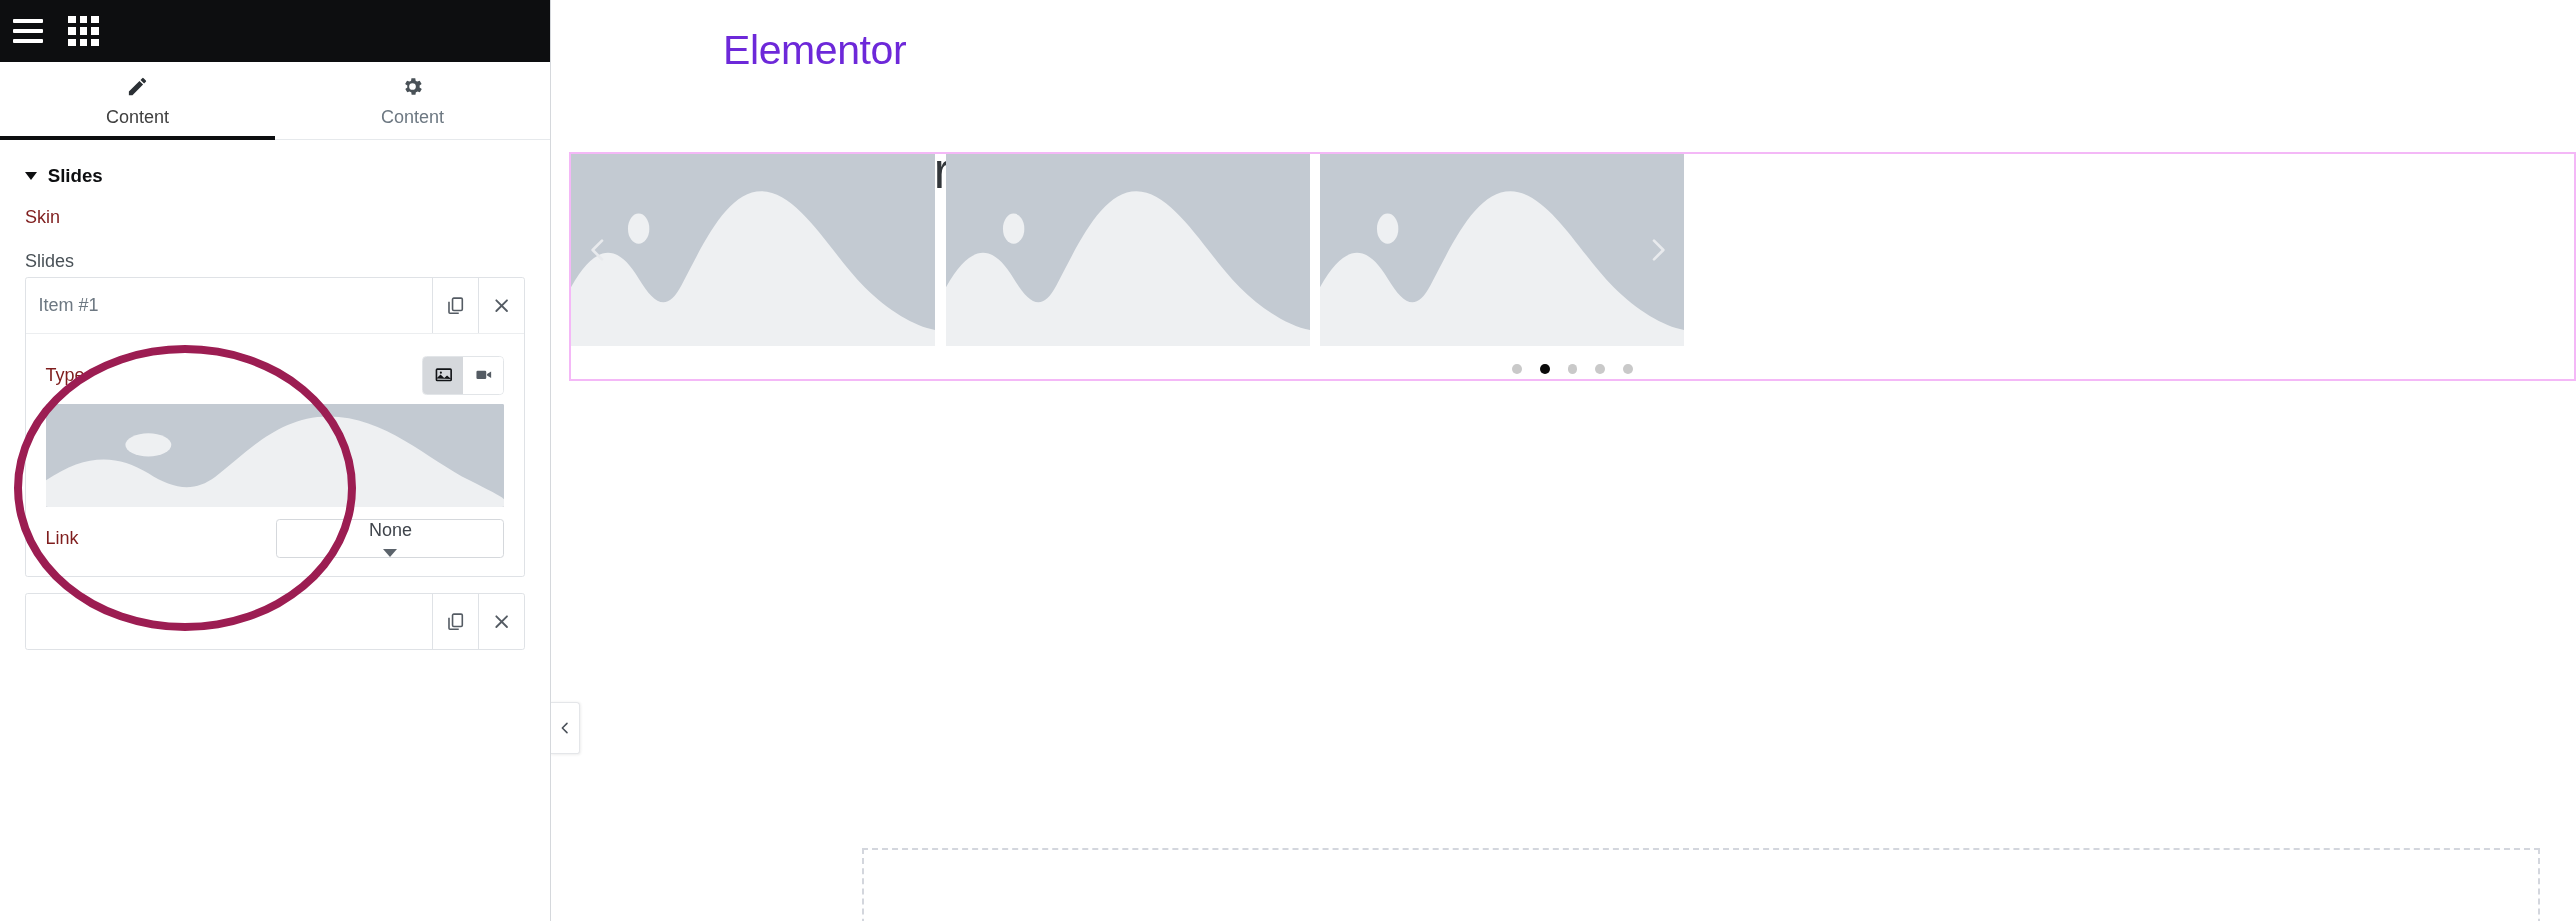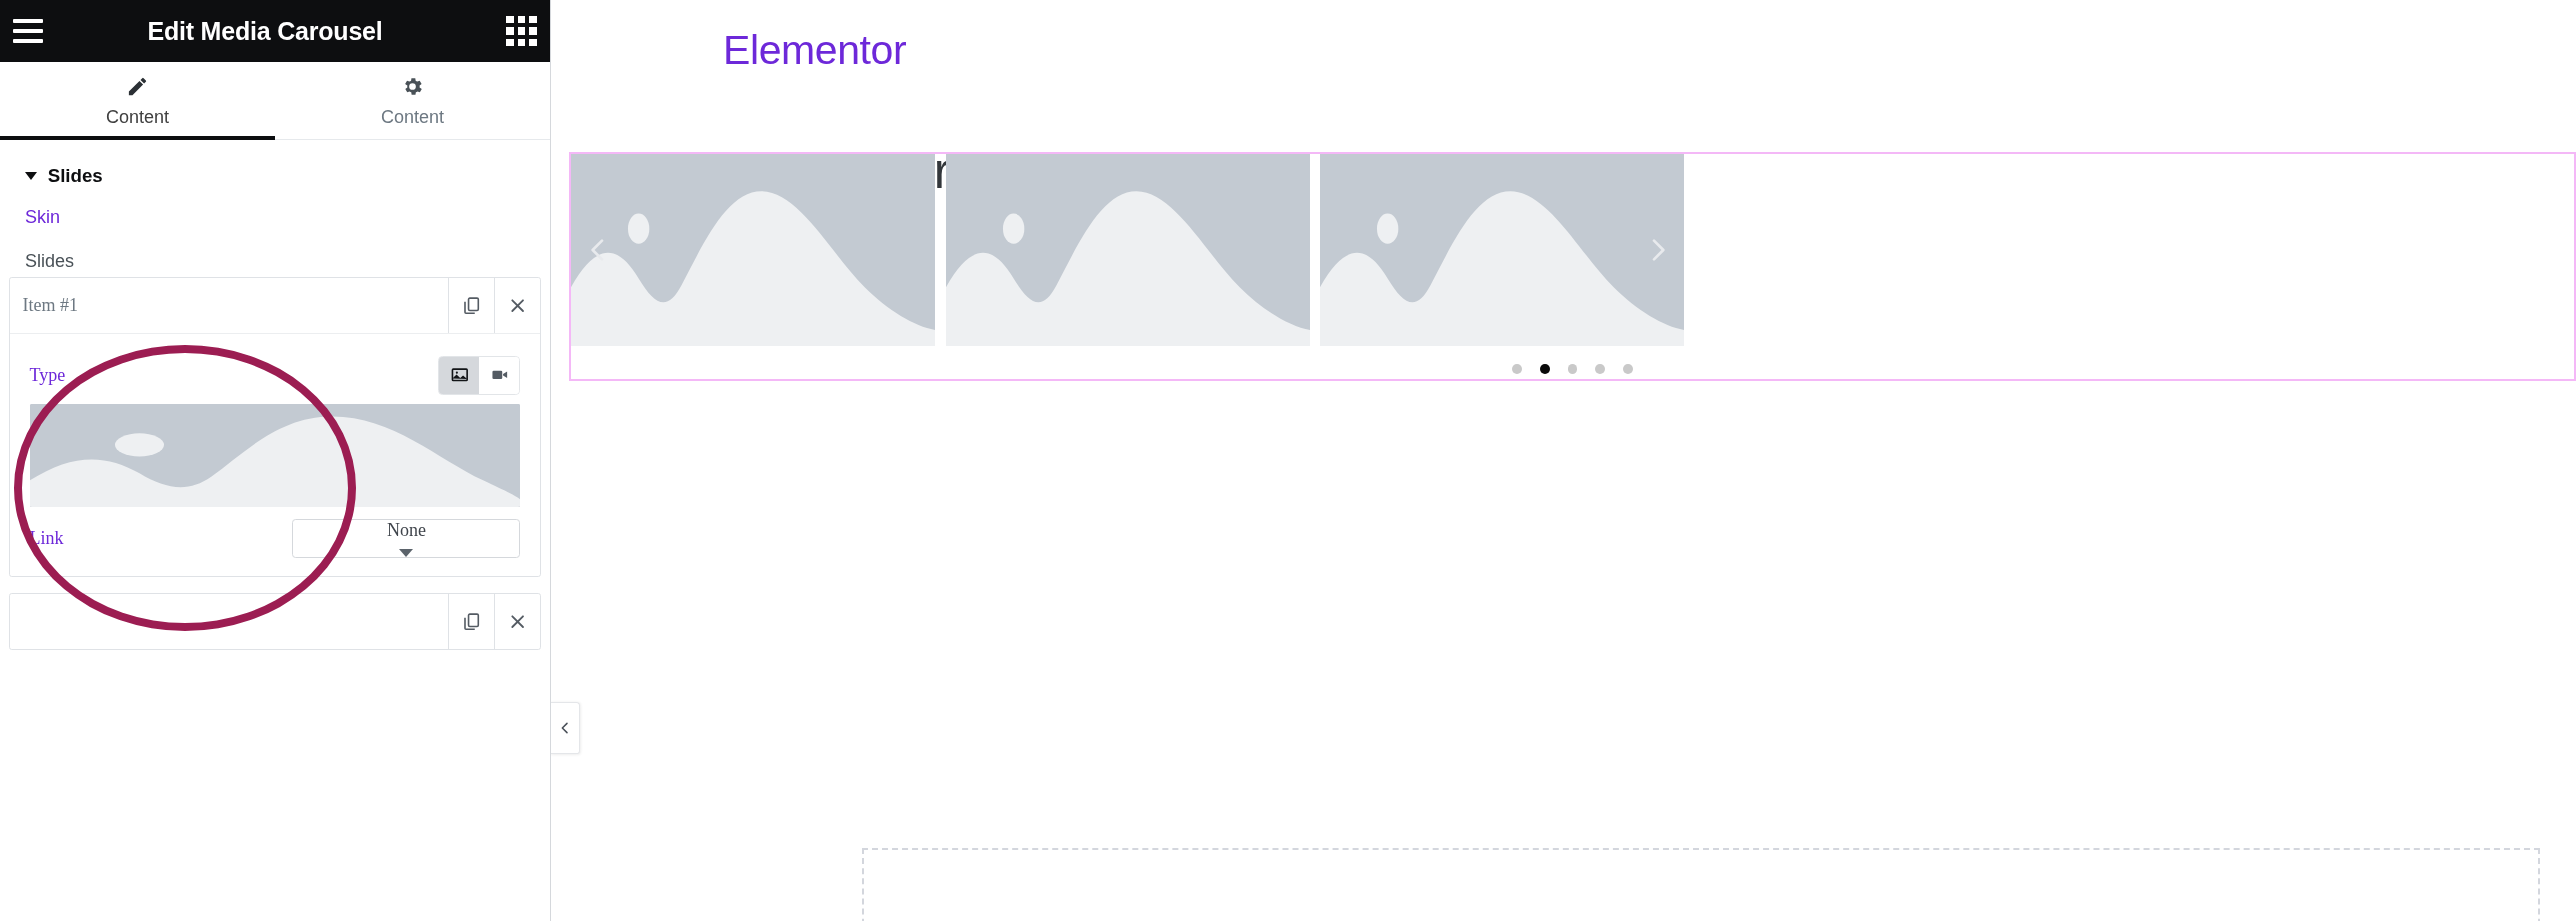--- a/index.html
+++ b/index.html
@@ -57,31 +57,31 @@
   .caret-down {
     width: 0; height: 0;
     border-left: 6.2px solid transparent; border-right: 6.2px solid transparent;
     border-top: 8px solid #0d0e10;
   }
 
   .ctrl-row {
     display: flex; align-items: center; justify-content: space-between;
     padding: 10.7px 25px;
   }
-  .ctrl-label { font-size: 18px; color: #6d28d9; }
+  .ctrl-label { font-size: 18px; color: #7f1d1d; }
   .select-box {
     width: 256px; height: 43px; border: 0.9px solid #d5d8dc; border-radius: 3.6px;
     background: #fff; display: flex; align-items: center; justify-content: space-between;
     padding: 0 12.5px; font-size: 18px; color: #3f444b; cursor: pointer;
   }
   .sel-caret { width:0;height:0;border-left:7.1px solid transparent;border-right:7.1px solid transparent;border-top:8px solid #5b636b; }
 
   .slides-label { padding: 12.5px 25px 5.3px 25px; font-size: 18px; color: #495157; }
 
-  .repeater { margin: 0 9px; font-family: Liberation Serif, serif; }
+  .repeater { margin: 0 25px; }
   .rep-item { border: 0.9px solid #dfe2e6; border-radius: 2.7px; background: #fff; margin-bottom: 16px; }
   .rep-head { display: flex; height: 55px; align-items: stretch; }
   .rep-title { flex: 1; display:flex; align-items:center; padding-left: 12.5px; font-size: 18px; color: #6d7882; cursor: move; }
   .rep-btn { width: 46px; display:flex; align-items:center; justify-content:center; border-left: 0.9px solid #dfe2e6; cursor: pointer; }
   .rep-body { border-top: 0.9px solid #eceef0; padding: 9px 0 14.2px 0; }
 
   .toggle-group { display: flex; border-radius: 4.4px; overflow: hidden; border: 0.9px solid #e2e5e8; width: 82px; height: 39px; }
   .tg-btn { flex: 1; display:flex; align-items:center; justify-content:center; cursor: pointer; background: #fff; }
   .tg-btn.active { background: #d5d8dc; }
 
@@ -143,21 +143,20 @@
 <div id="root">
 
   <div id="panel">
 
     <div id="panel-header">
       <div id="hamburger">
         <span></span>
         <span></span>
         <span></span>
       </div>
-      <div id="panel-title">Edit Media Carousel</div>
       <div id="apps-grid">
         <div class="g">
           <i></i>
             <i></i>
             <i></i>
             <i></i>
             <i></i>
             <i></i>
             <i></i>
             <i></i>

